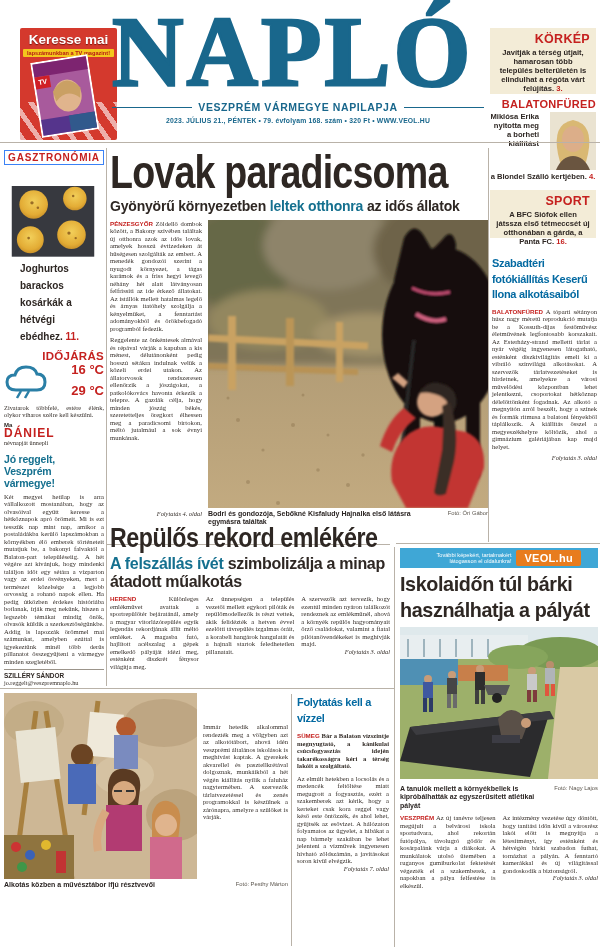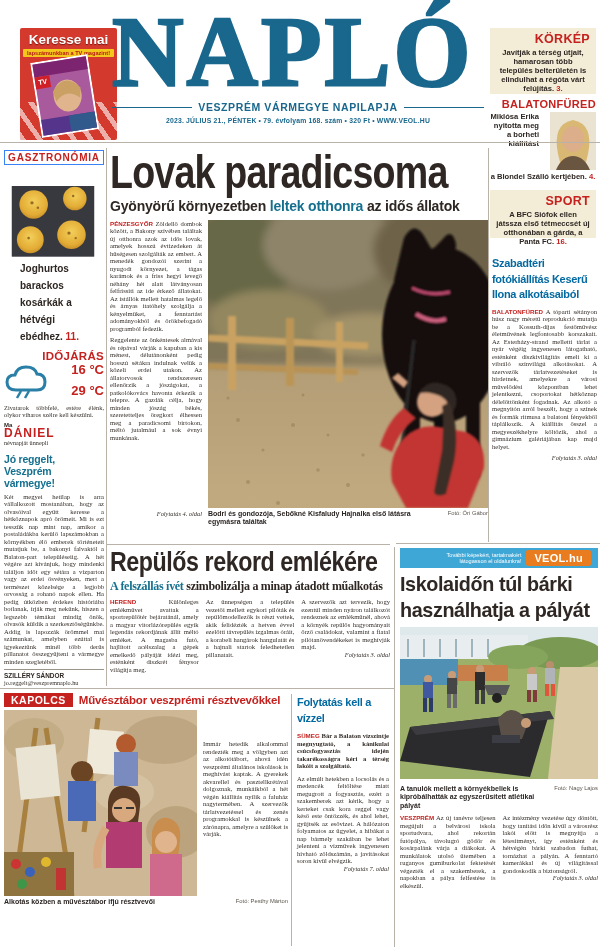--- a/index.html
+++ b/index.html
@@ -43,21 +43,21 @@
 
   
   .squeeze{display:inline-block;transform-origin:0 50%}
   .h-main{font-family:"Liberation Sans",sans-serif;font-weight:bold;color:#2e2723;
           font-size:47px;line-height:.95;letter-spacing:-1px;white-space:nowrap;transform:scaleX(.8)}
   .h-sub{font-family:"Liberation Sans",sans-serif;font-weight:bold;font-size:14px;
          color:#2e2723;margin-top:3px;letter-spacing:-.2px}
   .hl{color:#15708f}
   .h-mid{font-family:"Liberation Sans",sans-serif;font-weight:bold;color:#2e2723;
          font-size:27px;line-height:1;letter-spacing:-.5px;white-space:nowrap;transform:scaleX(.86)}
-  .h-sub2{font-family:Liberation Serif, serif;font-weight:bold;font-size:12px;
+  .h-sub2{font-family:Liberation Sans, sans-serif;font-weight:bold;font-size:16px;
           letter-spacing:-.3px;color:#2e2723;margin-top:3px}
   .h-rail{font-family:"Liberation Sans",sans-serif;font-weight:bold;font-size:11px;
           line-height:15.5px;letter-spacing:-.3px;color:#0369a1}
   .h-track{font-family:"Liberation Sans",sans-serif;font-weight:bold;font-size:21px;
            line-height:26px;letter-spacing:-.4px;color:#2e2723;transform:scaleX(.94);transform-origin:0 0;white-space:nowrap}
 
   
   .body-text{font-size:6.6px;line-height:7.5px;text-align:justify;color:#352e29}
   .body-text p{margin-bottom:4px}
   .dl{color:#c5211f;font-weight:bold;font-family:"Liberation Sans",sans-serif;font-size:6.2px}
@@ -85,21 +85,21 @@
            font-size:12px;letter-spacing:1px;line-height:11px}
   .nameday-post{font-size:6.2px;color:#352e29;margin-bottom:7px}
   .morning-title{color:#15708f;font-family:"Liberation Sans",sans-serif;font-weight:bold;
                  font-size:10.5px;line-height:12px;letter-spacing:-.2px;margin-bottom:4px}
   .byline-box{border-top:1px solid #9b948a;margin-top:4px;padding-top:2px}
   .byline{font-family:"Liberation Sans",sans-serif;font-weight:bold;font-size:6.4px;color:#2e2723}
   .email{font-size:6.2px;color:#352e29}
 
   
   .veol-bar{height:20px;background:#3fa7d6;display:flex;align-items:center;justify-content:flex-end;
-            gap:5px;padding:0 7px}
+            gap:5px;padding:0 17px}
   .veol-text{color:#fff;font-family:"Liberation Sans",sans-serif;font-size:5.6px;
              line-height:6.4px;text-align:right}
   .veol-logo{background:#e87c1e;color:#fff;font-family:"Liberation Sans",sans-serif;
              font-weight:bold;font-size:11px;padding:2px 8px;border-radius:2px;letter-spacing:.3px}
 
   
   .kap-hd{display:flex;align-items:center;gap:6px;margin-bottom:3px}
   .kap-tag{background:#c5211f;color:#fff;font-family:"Liberation Sans",sans-serif;
            font-weight:bold;font-size:10.5px;padding:1px 7px;letter-spacing:.5px}
   .kap-title{color:#c5211f;font-family:"Liberation Sans",sans-serif;font-weight:bold;
@@ -309,21 +309,21 @@
   </div>
 
   <div class="abs" style="left:492px;top:256px;width:105px">
     <div class="h-rail">Szabadtéri fotókiállítás Keserű Ilona alkotásaiból</div>
     <div class="body-text" style="margin-top:5px">
       <p><span class="dl">BALATONFÜRED</span> <span>A tóparti sétányon húsz nagy méretű reprodukció mutatja be a Kossuth-díjas festőművész életművének legfontosabb korszakait. Az Esterházy-strand melletti tárlat a nyár végéig ingyenesen látogatható, esténként díszkivilágítás emeli ki a vibráló színvilágú alkotásokat. A szervezők tárlatvezetéseket is hirdetnek, amelyekre a városi művelődési központban lehet jelentkezni, csoportokat hétköznap délelőttönként fogadnak. Az alkotó a megnyitón arról beszélt, hogy a színek és formák ritmusa a balatoni fényekből táplálkozik. A kiállítás ősszel a megyeszékhelyre költözik, ahol a gimnázium galériájában kap majd helyet.</span></p>
     </div>
     <div class="more">Folytatás 3. oldal</div>
   </div>
 
-  <div class="abs" style="left:110px;top:549px;width:280px">
+  <div class="abs" style="left:110px;top:525px;width:280px">
     <div class="h-mid squeeze">Repülős rekord emlékére</div>
     <div class="h-sub2"><span class="hl">A felszállás ívét</span><span> szimbolizálja a minap átadott műalkotás</span></div>
     <div class="cols" style="margin-top:4px">
       <div class="col body-text"><span class="dl">HEREND</span> <span>Különleges emlékművet avattak a sportrepülőtér bejáratánál, amely a magyar vitorlázórepülés egyik legendás rekordjának állít méltó emléket. A magasba futó, hajlított acélszalag a gépek emelkedő pályáját idézi meg, esténként diszkrét fénysor világítja meg.</span></div>
       <div class="col body-text">Az ünnepségen a település vezetői mellett egykori pilóták és repülőmodellezők is részt vettek, akik felidézték a hetven évvel ezelőtti távrepülés izgalmas óráit, a korabeli hangárok hangulatát és a hajnali startok feledhetetlen pillanatait.</div>
       <div class="col">
         <div class="body-text">A szervezők azt tervezik, hogy ezentúl minden nyáron találkozót rendeznek az emlékműnél, ahová a környék repülős hagyományait őrző családokat, valamint a fiatal pilótanövendékeket is meghívják majd.</div>
         <div class="more">Folytatás 3. oldal</div>
       </div>
     </div>
@@ -413,24 +413,20 @@
     <div class="cols" style="margin-top:4px">
       <div class="col body-text"><span class="dl">VESZPRÉM</span> <span>Az új tanévre teljesen megújult a belvárosi iskola sportudvara, ahol rekortán futópálya, távolugró gödör és kosárpalánk várja a diákokat. A munkálatok utolsó ütemében a ruganyos gumiburkolat fektetését végezték el a szakemberek, a napokban a pálya felfestése is elkészül.</span></div>
       <div class="col">
         <div class="body-text">Az intézmény vezetése úgy döntött, hogy tanítási időn kívül a városrész lakói előtt is megnyitja a létesítményt, így esténként és hétvégén bárki szabadon futhat, tornázhat a pályán. A fenntartó kamerákkal és új világítással gondoskodik a biztonságról.</div>
         <div class="more">Folytatás 3. oldal</div>
       </div>
     </div>
   </div>
 
   <div class="abs" style="left:4px;top:693px;width:284px">
-    <div class="kap-hd">
-      <div class="kap-tag">KAPOLCS</div>
-      <div class="kap-title">Művésztábor veszprémi résztvevőkkel</div>
-    </div>
     <div style="display:flex;gap:6px">
       <svg width="193" height="186" viewBox="0 0 193 186">
         <rect width="193" height="186" fill="#cdb795"></rect>
         <g opacity=".7">
           <ellipse cx="160" cy="30" rx="40" ry="24" fill="#b9a07c"></ellipse>
           <ellipse cx="120" cy="82" rx="30" ry="20" fill="#d9c8a8"></ellipse>
           <ellipse cx="172" cy="122" rx="30" ry="26" fill="#b49b74"></ellipse>
           <ellipse cx="30" cy="30" rx="30" ry="22" fill="#bfa982"></ellipse>
         </g>
         <g stroke="#a8803f" stroke-width="5">

